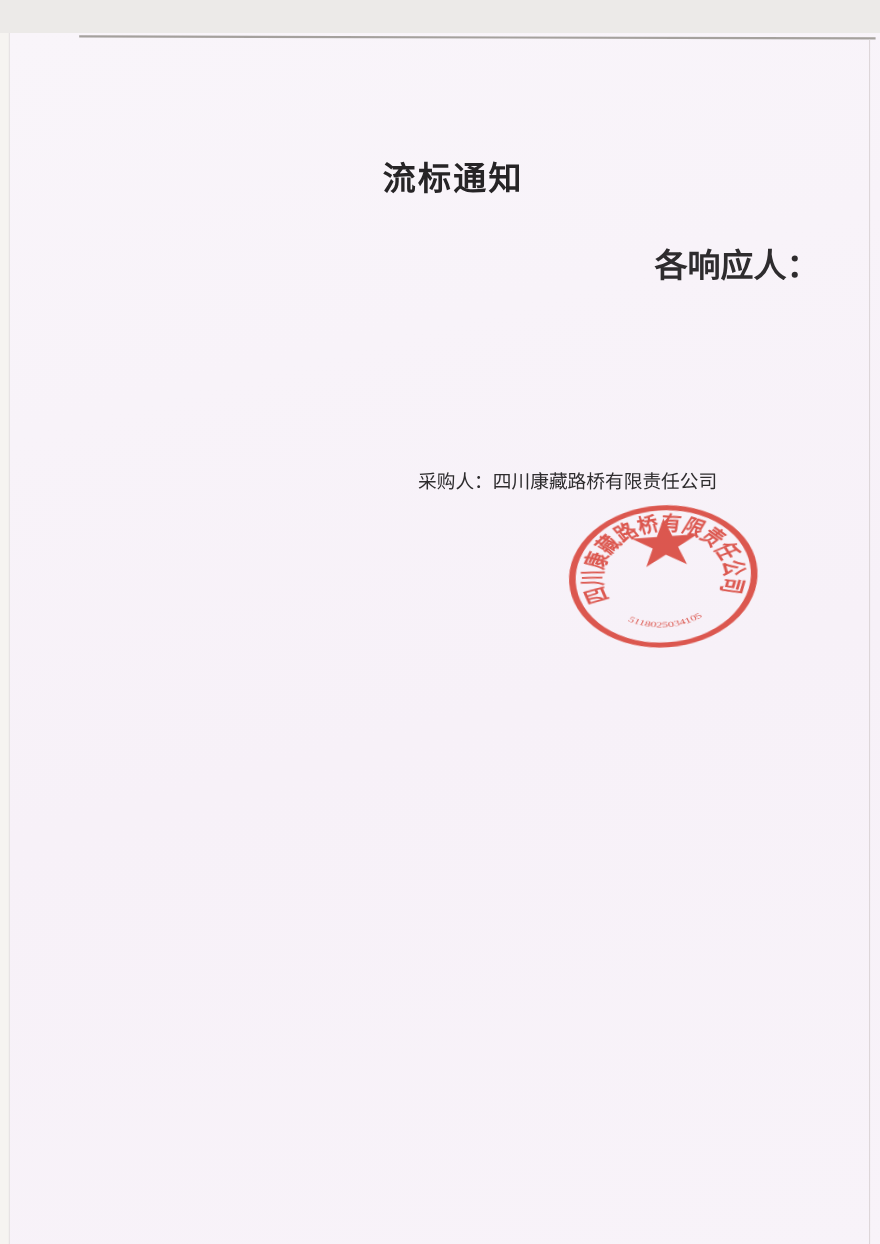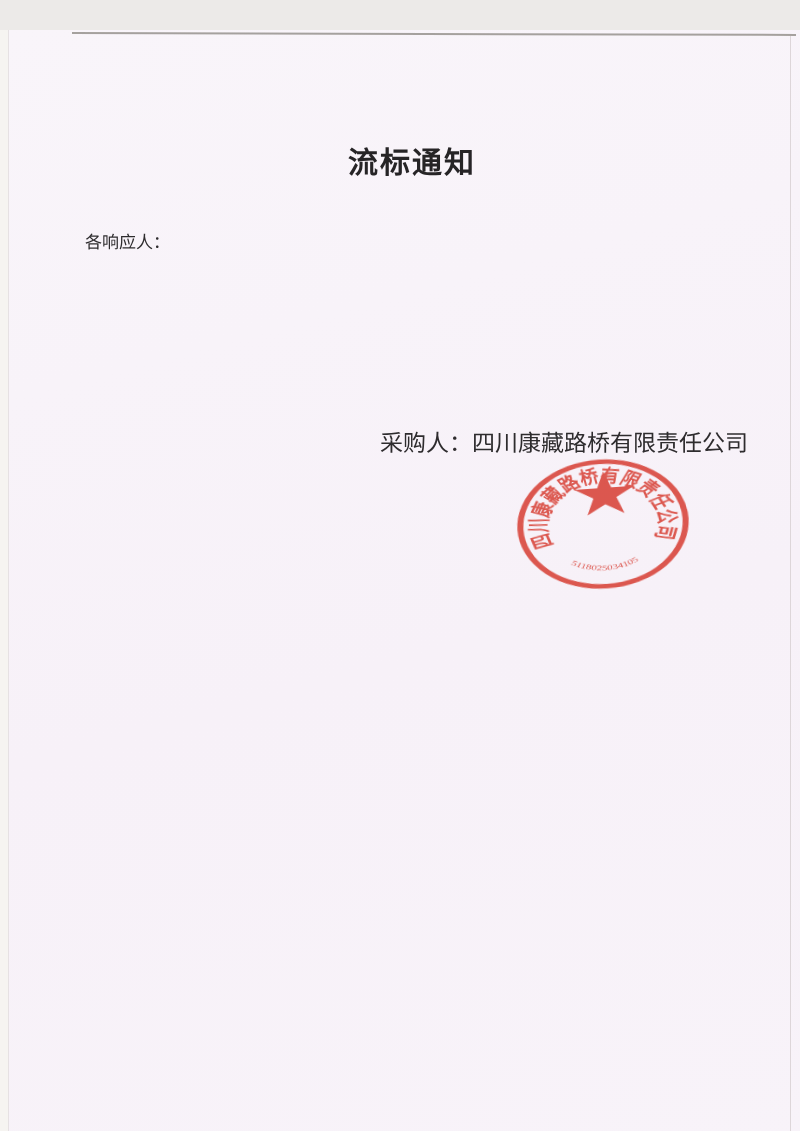--- a/index.html
+++ b/index.html
@@ -38,28 +38,29 @@
   }
   .title {
     position: absolute; top: 108px; left: 0; width: 100%; margin: 0;
     box-sizing: border-box; padding-left: 24px;
     text-align: center;
     font-size: 30px; font-weight: bold; letter-spacing: 2px;
     color: #262426;
   }
   .body-block {
     position: absolute; left: 85px; top: 199px; width: 660px;
-    font-size: 17px; line-height: 28px;
-    text-align: left;
+    font-size: 30px; line-height: 28px;
+    text-align: right;
+    font-weight: bold;
   }
   .body-line { white-space: nowrap; }
   .body-line.indent { text-indent: 47px; }
   .purchaser {
     position: absolute; left: 380px; top: 394px;
-    font-size: 23px; white-space: nowrap; z-index: 3; font-family: Liberation Serif, serif;
+    font-size: 17px; white-space: nowrap; z-index: 3; font-family: Liberation Serif, serif;
   }
   .date {
     position: absolute; left: 538px; top: 478px;
     font-size: 22.5px; letter-spacing: .5px; white-space: nowrap; z-index: 3;
   }
   .seal {
     position: absolute; left: 510px; top: 424px;
     width: 186px; height: 140px;
     z-index: 2; opacity: .87;
     transform: rotate(-4deg);

